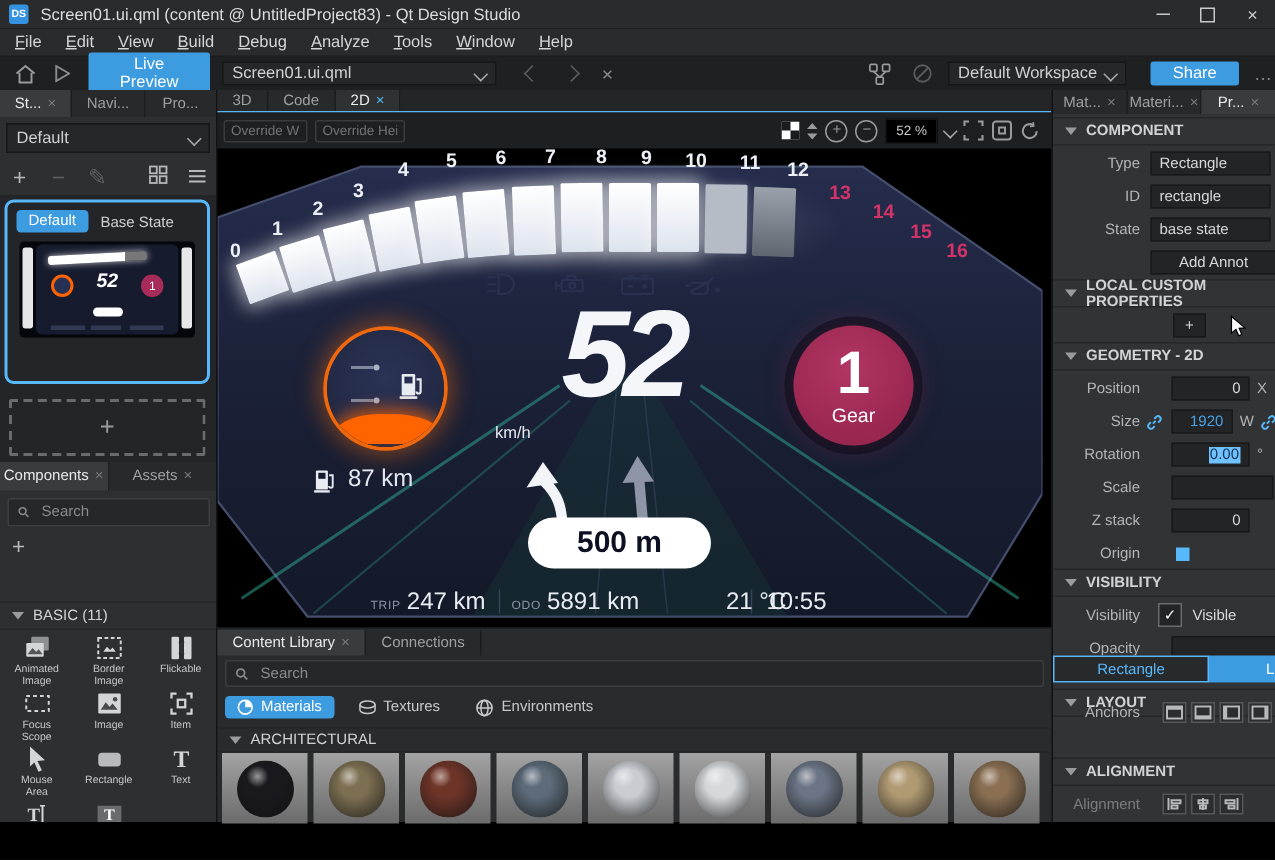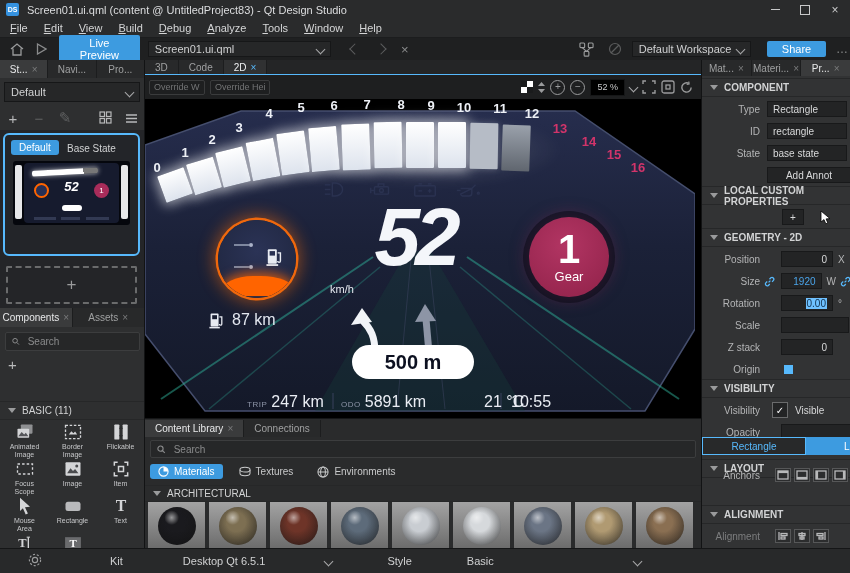--- a/index.html
+++ b/index.html
@@ -849,27 +849,14 @@
         </span>
     </div>
     <div class="rp-row" style="top:487px;gap:3px;">
       
       
       
       
     </div>
   </div>
 
-  <div class="statusbar">
-    <span style="margin-left:28px;">
-      <svg width="14" height="14" viewBox="0 0 16 16" fill="none" stroke="#9a9b9c" stroke-width="1.3">
-          <circle cx="8" cy="8" r="3"></circle>
-          <circle cx="8" cy="8" r="6.4" stroke-dasharray="2.4 2.1"></circle>
-        </svg></span>
-    <span class="sb-text" style="margin-left:68px;">Kit</span>
-    <span class="sb-text" style="margin-left:60px;">Desktop Qt 6.5.1</span>
-    <span class="chev" style="margin-left:60px;"></span>
-    <span class="sb-text" style="margin-left:55px;">Style</span>
-    <span class="sb-text" style="margin-left:55px;">Basic</span>
-    <span class="chev" style="margin-left:140px;"></span>
-  </div>
 
 </div>
 
 </body></html>

